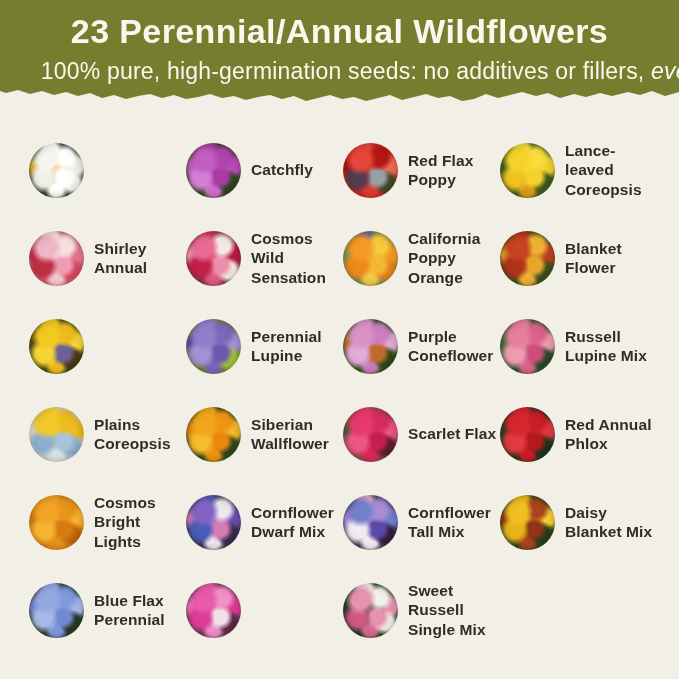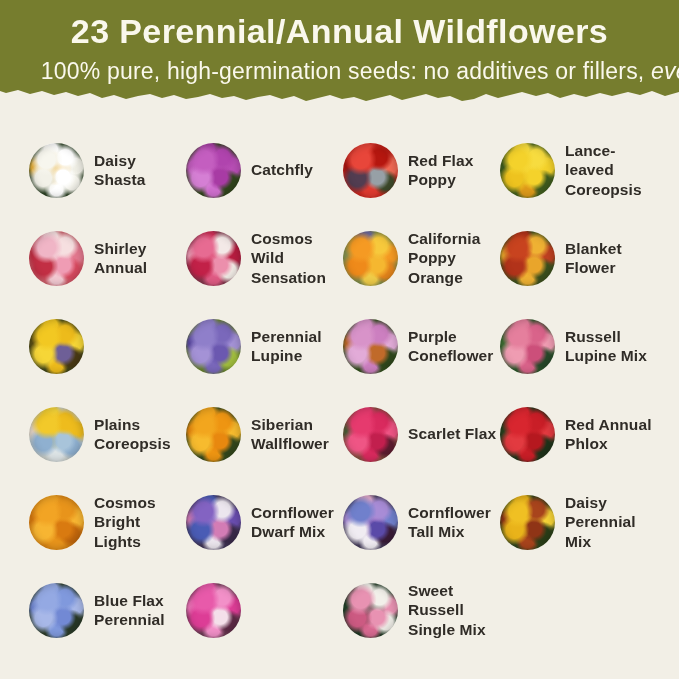--- a/index.html
+++ b/index.html
@@ -67,21 +67,20 @@
     <div class="banner-sub"><span>100% pure, high-germination seeds: no additives or fillers, </span><span class="ital">ever.</span></div>
   </div>
 
   <svg class="tear" viewBox="0 0 679 19" preserveAspectRatio="none">
     <path d="M0,0 L679,0 L679,6 L665,10 L652,5 L640,9 L628,6 L612,10 L600,7 L586,11 L574,8 L560,12 L548,7 L536,10 L522,6 L510,9 L498,12 L486,8 L474,13 L462,15 L450,10 L438,12 L426,8 L414,11 L402,14 L390,9 L378,12 L366,15 L354,11 L342,13 L330,9 L318,12 L306,15 L294,10 L282,13 L270,9 L258,11 L246,14 L234,10 L222,12 L210,8 L198,11 L186,13 L174,9 L162,12 L150,8 L138,10 L126,13 L114,9 L102,12 L90,7 L78,10 L66,6 L54,9 L42,5 L30,8 L18,4 L6,7 L0,5 Z" fill="#767d2e"></path>
   </svg>
 
   <div class="grid">
       <div class="cell">
         <div class="photo" style="background-color: rgb(47, 69, 39); background-image: radial-gradient(16px at 32% 30%, rgb(247, 246, 238) 0px, rgb(247, 246, 238) 55%, rgba(0, 0, 0, 0) 100%), radial-gradient(14px at 66% 26%, rgb(255, 255, 255) 0px, rgb(255, 255, 255) 55%, rgba(0, 0, 0, 0) 100%), radial-gradient(15px at 26% 64%, rgb(242, 241, 232) 0px, rgb(242, 241, 232) 55%, rgba(0, 0, 0, 0) 100%), radial-gradient(13px at 62% 62%, rgb(255, 255, 255) 0px, rgb(255, 255, 255) 55%, rgba(0, 0, 0, 0) 100%), radial-gradient(17px at 47% 46%, rgb(233, 178, 60) 0px, rgb(233, 178, 60) 55%, rgba(0, 0, 0, 0) 100%), radial-gradient(13px at 78% 72%, rgb(247, 246, 238) 0px, rgb(247, 246, 238) 55%, rgba(0, 0, 0, 0) 100%), radial-gradient(12px at 50% 84%, rgb(255, 255, 255) 0px, rgb(255, 255, 255) 55%, rgba(0, 0, 0, 0) 100%), radial-gradient(14px at 84% 42%, rgb(240, 239, 230) 0px, rgb(240, 239, 230) 55%, rgba(0, 0, 0, 0) 100%), radial-gradient(13px at 18% 44%, rgb(233, 178, 60) 0px, rgb(233, 178, 60) 55%, rgba(0, 0, 0, 0) 100%), radial-gradient(12px at 40% 12%, rgb(255, 255, 255) 0px, rgb(255, 255, 255) 55%, rgba(0, 0, 0, 0) 100%);"></div>
-        <div class="label">Daisy Shasta</div>
       </div>
       <div class="cell">
         <div class="photo" style="background-color: rgb(53, 73, 31); background-image: radial-gradient(16px at 32% 30%, rgb(196, 94, 192) 0px, rgb(196, 94, 192) 55%, rgba(0, 0, 0, 0) 100%), radial-gradient(14px at 66% 26%, rgb(176, 68, 174) 0px, rgb(176, 68, 174) 55%, rgba(0, 0, 0, 0) 100%), radial-gradient(15px at 26% 64%, rgb(213, 127, 212) 0px, rgb(213, 127, 212) 55%, rgba(0, 0, 0, 0) 100%), radial-gradient(13px at 62% 62%, rgb(168, 59, 164) 0px, rgb(168, 59, 164) 55%, rgba(0, 0, 0, 0) 100%), radial-gradient(17px at 47% 46%, rgb(196, 94, 192) 0px, rgb(196, 94, 192) 55%, rgba(0, 0, 0, 0) 100%), radial-gradient(13px at 78% 72%, rgb(49, 69, 29) 0px, rgb(49, 69, 29) 55%, rgba(0, 0, 0, 0) 100%), radial-gradient(12px at 50% 84%, rgb(207, 111, 206) 0px, rgb(207, 111, 206) 55%, rgba(0, 0, 0, 0) 100%), radial-gradient(14px at 84% 42%, rgb(184, 78, 181) 0px, rgb(184, 78, 181) 55%, rgba(0, 0, 0, 0) 100%), radial-gradient(13px at 18% 44%, rgb(192, 92, 188) 0px, rgb(192, 92, 188) 55%, rgba(0, 0, 0, 0) 100%), radial-gradient(12px at 40% 12%, rgb(168, 64, 165) 0px, rgb(168, 64, 165) 55%, rgba(0, 0, 0, 0) 100%);"></div>
         <div class="label">Catchfly</div>
       </div>
       <div class="cell">
         <div class="photo" style="background-color: rgb(207, 42, 33); background-image: radial-gradient(16px at 32% 30%, rgb(232, 70, 58) 0px, rgb(232, 70, 58) 55%, rgba(0, 0, 0, 0) 100%), radial-gradient(14px at 66% 26%, rgb(181, 23, 15) 0px, rgb(181, 23, 15) 55%, rgba(0, 0, 0, 0) 100%), radial-gradient(15px at 26% 64%, rgb(82, 61, 81) 0px, rgb(82, 61, 81) 55%, rgba(0, 0, 0, 0) 100%), radial-gradient(13px at 62% 62%, rgb(151, 160, 166) 0px, rgb(151, 160, 166) 55%, rgba(0, 0, 0, 0) 100%), radial-gradient(17px at 47% 46%, rgb(217, 45, 36) 0px, rgb(217, 45, 36) 55%, rgba(0, 0, 0, 0) 100%), radial-gradient(13px at 78% 72%, rgb(62, 74, 42) 0px, rgb(62, 74, 42) 55%, rgba(0, 0, 0, 0) 100%), radial-gradient(12px at 50% 84%, rgb(224, 59, 48) 0px, rgb(224, 59, 48) 55%, rgba(0, 0, 0, 0) 100%), radial-gradient(14px at 84% 42%, rgb(240, 106, 85) 0px, rgb(240, 106, 85) 55%, rgba(0, 0, 0, 0) 100%), radial-gradient(13px at 18% 44%, rgb(168, 20, 16) 0px, rgb(168, 20, 16) 55%, rgba(0, 0, 0, 0) 100%), radial-gradient(12px at 40% 12%, rgb(232, 70, 58) 0px, rgb(232, 70, 58) 55%, rgba(0, 0, 0, 0) 100%);"></div>
         <div class="label">Red Flax
 Poppy</div>
       </div>
@@ -161,21 +160,21 @@
 Dwarf Mix</div>
       </div>
       <div class="cell">
         <div class="photo" style="background-color: rgb(74, 65, 96); background-image: radial-gradient(16px at 32% 30%, rgb(112, 128, 204) 0px, rgb(112, 128, 204) 55%, rgba(0, 0, 0, 0) 100%), radial-gradient(14px at 66% 26%, rgb(168, 140, 214) 0px, rgb(168, 140, 214) 55%, rgba(0, 0, 0, 0) 100%), radial-gradient(15px at 26% 64%, rgb(240, 236, 242) 0px, rgb(240, 236, 242) 55%, rgba(0, 0, 0, 0) 100%), radial-gradient(13px at 62% 62%, rgb(90, 74, 168) 0px, rgb(90, 74, 168) 55%, rgba(0, 0, 0, 0) 100%), radial-gradient(17px at 47% 46%, rgb(200, 138, 210) 0px, rgb(200, 138, 210) 55%, rgba(0, 0, 0, 0) 100%), radial-gradient(13px at 78% 72%, rgb(58, 28, 56) 0px, rgb(58, 28, 56) 55%, rgba(0, 0, 0, 0) 100%), radial-gradient(12px at 50% 84%, rgb(240, 236, 242) 0px, rgb(240, 236, 242) 55%, rgba(0, 0, 0, 0) 100%), radial-gradient(14px at 84% 42%, rgb(112, 128, 204) 0px, rgb(112, 128, 204) 55%, rgba(0, 0, 0, 0) 100%), radial-gradient(13px at 18% 44%, rgb(168, 140, 214) 0px, rgb(168, 140, 214) 55%, rgba(0, 0, 0, 0) 100%), radial-gradient(12px at 40% 12%, rgb(224, 170, 204) 0px, rgb(224, 170, 204) 55%, rgba(0, 0, 0, 0) 100%);"></div>
         <div class="label">Cornflower
 Tall Mix</div>
       </div>
       <div class="cell">
         <div class="photo" style="background-color: rgb(49, 71, 29); background-image: radial-gradient(16px at 32% 30%, rgb(240, 192, 35) 0px, rgb(240, 192, 35) 55%, rgba(0, 0, 0, 0) 100%), radial-gradient(14px at 66% 26%, rgb(168, 68, 28) 0px, rgb(168, 68, 28) 55%, rgba(0, 0, 0, 0) 100%), radial-gradient(15px at 26% 64%, rgb(233, 179, 26) 0px, rgb(233, 179, 26) 55%, rgba(0, 0, 0, 0) 100%), radial-gradient(13px at 62% 62%, rgb(143, 52, 22) 0px, rgb(143, 52, 22) 55%, rgba(0, 0, 0, 0) 100%), radial-gradient(17px at 47% 46%, rgb(240, 192, 35) 0px, rgb(240, 192, 35) 55%, rgba(0, 0, 0, 0) 100%), radial-gradient(13px at 78% 72%, rgb(42, 62, 24) 0px, rgb(42, 62, 24) 55%, rgba(0, 0, 0, 0) 100%), radial-gradient(12px at 50% 84%, rgb(168, 68, 28) 0px, rgb(168, 68, 28) 55%, rgba(0, 0, 0, 0) 100%), radial-gradient(14px at 84% 42%, rgb(246, 211, 55) 0px, rgb(246, 211, 55) 55%, rgba(0, 0, 0, 0) 100%), radial-gradient(13px at 18% 44%, rgb(143, 52, 22) 0px, rgb(143, 52, 22) 55%, rgba(0, 0, 0, 0) 100%), radial-gradient(12px at 40% 12%, rgb(233, 179, 26) 0px, rgb(233, 179, 26) 55%, rgba(0, 0, 0, 0) 100%);"></div>
         <div class="label">Daisy
-Perennial Mix</div>
+Blanket Mix</div>
       </div>
       <div class="cell">
         <div class="photo" style="background-color: rgb(48, 64, 44); background-image: radial-gradient(16px at 32% 30%, rgb(148, 169, 227) 0px, rgb(148, 169, 227) 55%, rgba(0, 0, 0, 0) 100%), radial-gradient(14px at 66% 26%, rgb(128, 153, 221) 0px, rgb(128, 153, 221) 55%, rgba(0, 0, 0, 0) 100%), radial-gradient(15px at 26% 64%, rgb(168, 184, 232) 0px, rgb(168, 184, 232) 55%, rgba(0, 0, 0, 0) 100%), radial-gradient(13px at 62% 62%, rgb(114, 137, 212) 0px, rgb(114, 137, 212) 55%, rgba(0, 0, 0, 0) 100%), radial-gradient(17px at 47% 46%, rgb(148, 169, 227) 0px, rgb(148, 169, 227) 55%, rgba(0, 0, 0, 0) 100%), radial-gradient(13px at 78% 72%, rgb(40, 56, 38) 0px, rgb(40, 56, 38) 55%, rgba(0, 0, 0, 0) 100%), radial-gradient(12px at 50% 84%, rgb(128, 153, 221) 0px, rgb(128, 153, 221) 55%, rgba(0, 0, 0, 0) 100%), radial-gradient(14px at 84% 42%, rgb(168, 184, 232) 0px, rgb(168, 184, 232) 55%, rgba(0, 0, 0, 0) 100%), radial-gradient(13px at 18% 44%, rgb(114, 137, 212) 0px, rgb(114, 137, 212) 55%, rgba(0, 0, 0, 0) 100%), radial-gradient(12px at 40% 12%, rgb(148, 169, 227) 0px, rgb(148, 169, 227) 55%, rgba(0, 0, 0, 0) 100%);"></div>
         <div class="label">Blue Flax
 Perennial</div>
       </div>
       <div class="cell">
         <div class="photo" style="background-color: rgb(116, 64, 90); background-image: radial-gradient(16px at 32% 30%, rgb(232, 90, 170) 0px, rgb(232, 90, 170) 55%, rgba(0, 0, 0, 0) 100%), radial-gradient(14px at 66% 26%, rgb(242, 144, 200) 0px, rgb(242, 144, 200) 55%, rgba(0, 0, 0, 0) 100%), radial-gradient(15px at 26% 64%, rgb(221, 61, 150) 0px, rgb(221, 61, 150) 55%, rgba(0, 0, 0, 0) 100%), radial-gradient(13px at 62% 62%, rgb(244, 224, 234) 0px, rgb(244, 224, 234) 55%, rgba(0, 0, 0, 0) 100%), radial-gradient(17px at 47% 46%, rgb(232, 90, 170) 0px, rgb(232, 90, 170) 55%, rgba(0, 0, 0, 0) 100%), radial-gradient(13px at 78% 72%, rgb(94, 42, 70) 0px, rgb(94, 42, 70) 55%, rgba(0, 0, 0, 0) 100%), radial-gradient(12px at 50% 84%, rgb(242, 144, 200) 0px, rgb(242, 144, 200) 55%, rgba(0, 0, 0, 0) 100%), radial-gradient(14px at 84% 42%, rgb(221, 61, 150) 0px, rgb(221, 61, 150) 55%, rgba(0, 0, 0, 0) 100%), radial-gradient(13px at 18% 44%, rgb(239, 118, 186) 0px, rgb(239, 118, 186) 55%, rgba(0, 0, 0, 0) 100%), radial-gradient(12px at 40% 12%, rgb(232, 90, 170) 0px, rgb(232, 90, 170) 55%, rgba(0, 0, 0, 0) 100%);"></div>
       </div>
       <div class="cell">

